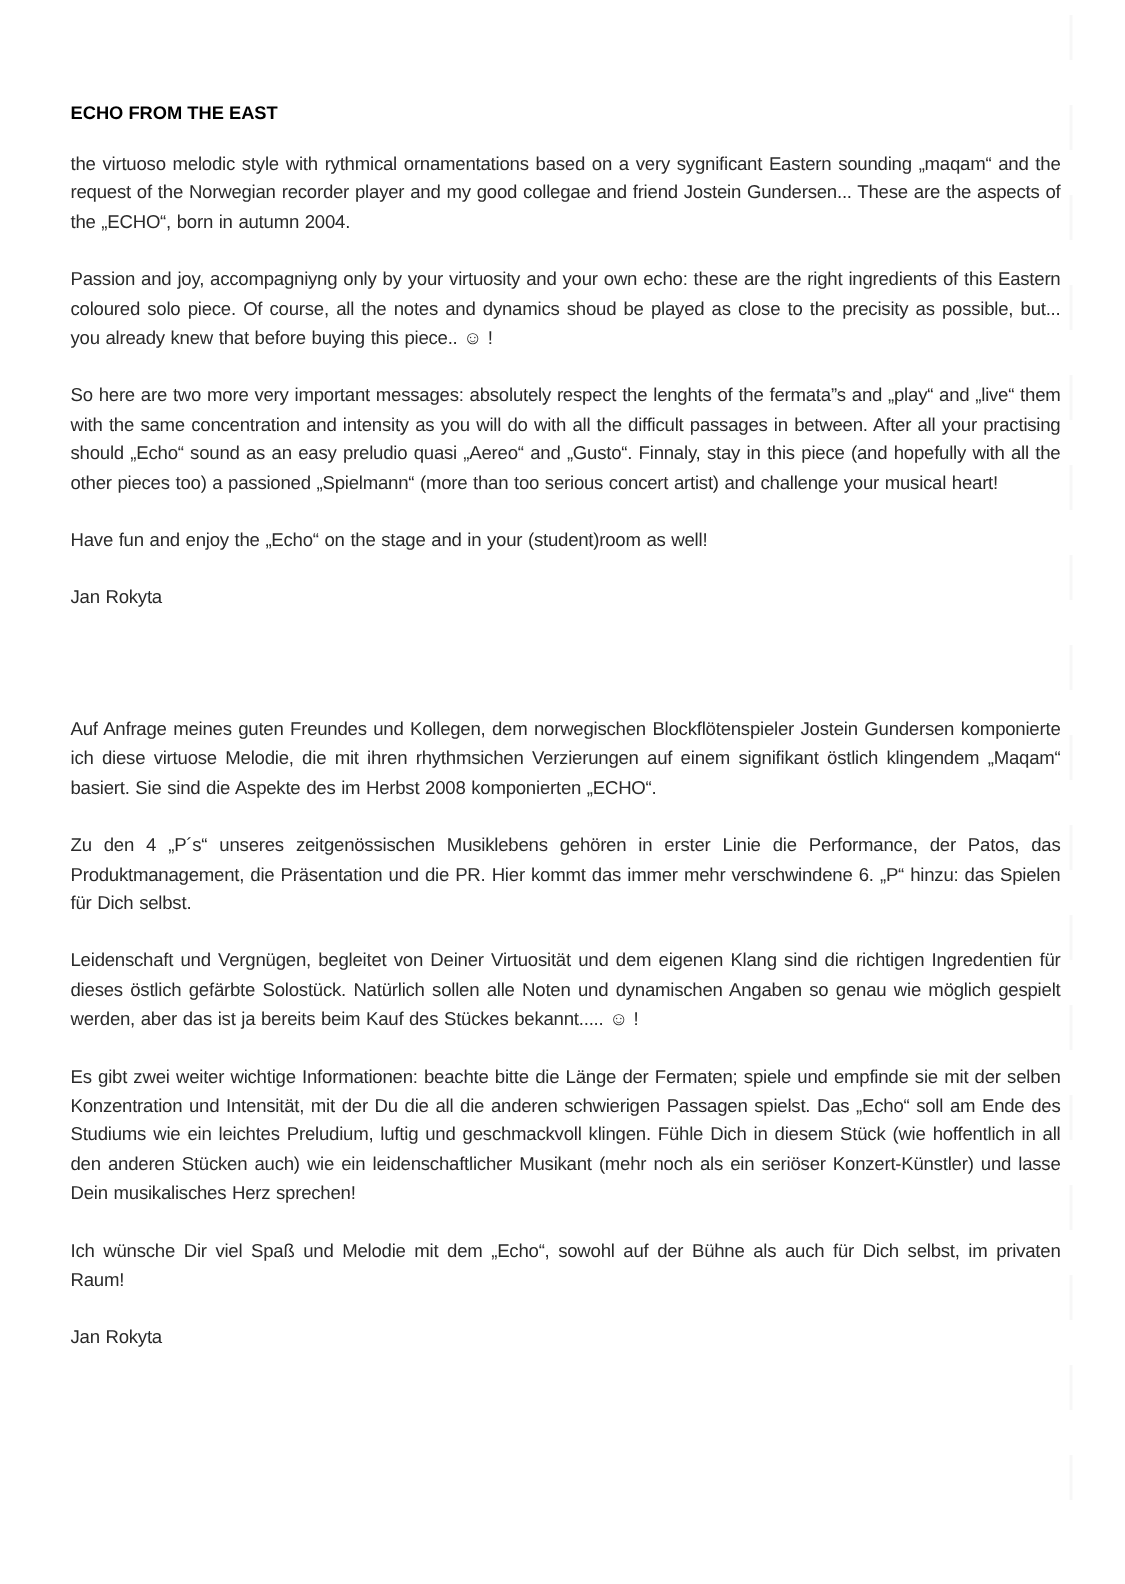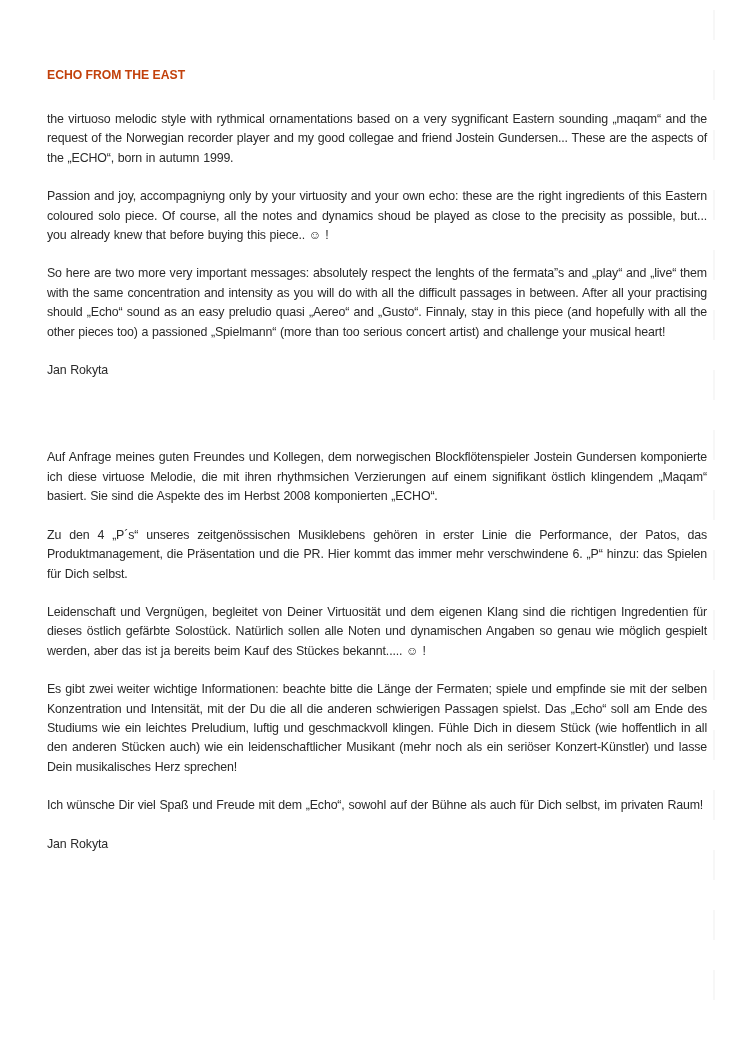--- a/index.html
+++ b/index.html
@@ -27,23 +27,23 @@
     top: 10px;
     width: 2px;
     height: 1000px;
     background: linear-gradient(#f4f4f4 0 50%, transparent 50% 100%);
     background-size: 2px 60px;
     opacity: 0.7;
   }
   h1 {
     font-size: 12.2px;
     font-weight: bold;
-    margin: 0 0 28px 0;
+    margin: 0 0 18px 0;
     letter-spacing: 0;
-    color: #c2410c;
+    color: #000000;
   }
   p {
     font-size: 12.4px;
     line-height: 19.4px;
     margin: 0 0 19px 0;
     text-align: justify;
     letter-spacing: -0.15px;
     word-spacing: 0.5px;
   }
   .sig {
@@ -55,29 +55,30 @@
 </style>
 </head>
 <body>
 
 <div class="edge-line"></div>
 
 <div class="page">
   <h1>ECHO FROM THE EAST</h1>
 
   <section>
-    <p>the virtuoso melodic style with rythmical ornamentations based on a very sygnificant Eastern sounding „maqam“ and  the request of the Norwegian recorder player and my good collegae and friend Jostein Gundersen... These are the aspects of the „ECHO“, born in autumn 1999.</p>
+    <p>the virtuoso melodic style with rythmical ornamentations based on a very sygnificant Eastern sounding „maqam“ and  the request of the Norwegian recorder player and my good collegae and friend Jostein Gundersen... These are the aspects of the „ECHO“, born in autumn 2004.</p>
     <p>Passion and joy, accompagniyng only by your virtuosity and your own echo: these are the right ingredients of this Eastern coloured solo piece. Of course, all the notes and dynamics shoud be played as close to the precisity as possible, but... you already knew that before buying this piece.. ☺ !</p>
     <p>So here are two more very important messages: absolutely respect the lenghts of the fermata”s  and „play“ and „live“ them with the same concentration and intensity as you will do with all the difficult passages in between. After all your practising should „Echo“ sound as an easy preludio quasi „Aereo“ and  „Gusto“. Finnaly, stay in this piece (and hopefully with all the other pieces too) a passioned „Spielmann“ (more than too serious concert artist) and challenge your musical heart!</p>
+    <p>Have fun and enjoy the „Echo“ on the stage and in your (student)room as well!</p>
     <p class="sig">Jan Rokyta</p>
   </section>
 
   <div class="gap-en-de"></div>
 
   <section>
     <p>Auf Anfrage meines guten Freundes und Kollegen, dem norwegischen Blockflötenspieler Jostein Gundersen komponierte ich diese virtuose Melodie, die mit ihren rhythmsichen Verzierungen auf einem signifikant östlich klingendem „Maqam“ basiert. Sie sind die Aspekte des im Herbst 2008 komponierten „ECHO“.</p>
     <p>Zu den 4 „P´s“ unseres zeitgenössischen Musiklebens gehören in erster Linie die Performance, der Patos, das Produktmanagement, die Präsentation und die PR. Hier kommt das immer mehr verschwindene 6. „P“ hinzu: das Spielen für Dich selbst.</p>
     <p>Leidenschaft und Vergnügen, begleitet von Deiner Virtuosität und dem eigenen Klang sind die richtigen Ingredentien für dieses östlich gefärbte Solostück. Natürlich sollen alle  Noten und dynamischen Angaben so genau wie möglich gespielt werden, aber das ist ja bereits beim Kauf des Stückes bekannt..... ☺ !</p>
     <p>Es gibt zwei weiter wichtige Informationen: beachte bitte die Länge der Fermaten; spiele und empfinde sie mit der selben Konzentration und Intensität, mit der Du die all die anderen schwierigen Passagen spielst. Das „Echo“ soll am Ende des Studiums wie ein leichtes Preludium, luftig und geschmackvoll klingen. Fühle Dich in diesem Stück (wie hoffentlich in all den anderen Stücken auch) wie ein leidenschaftlicher  Musikant (mehr noch als ein seriöser Konzert-Künstler) und lasse Dein musikalisches Herz sprechen!</p>
-    <p>Ich wünsche Dir viel Spaß und Freude mit dem „Echo“, sowohl auf der Bühne als auch für Dich selbst, im privaten Raum!</p>
+    <p>Ich wünsche Dir viel Spaß und Melodie mit dem „Echo“, sowohl auf der Bühne als auch für Dich selbst, im privaten Raum!</p>
     <p class="sig">Jan Rokyta</p>
   </section>
 </div>
 
 </body></html>

